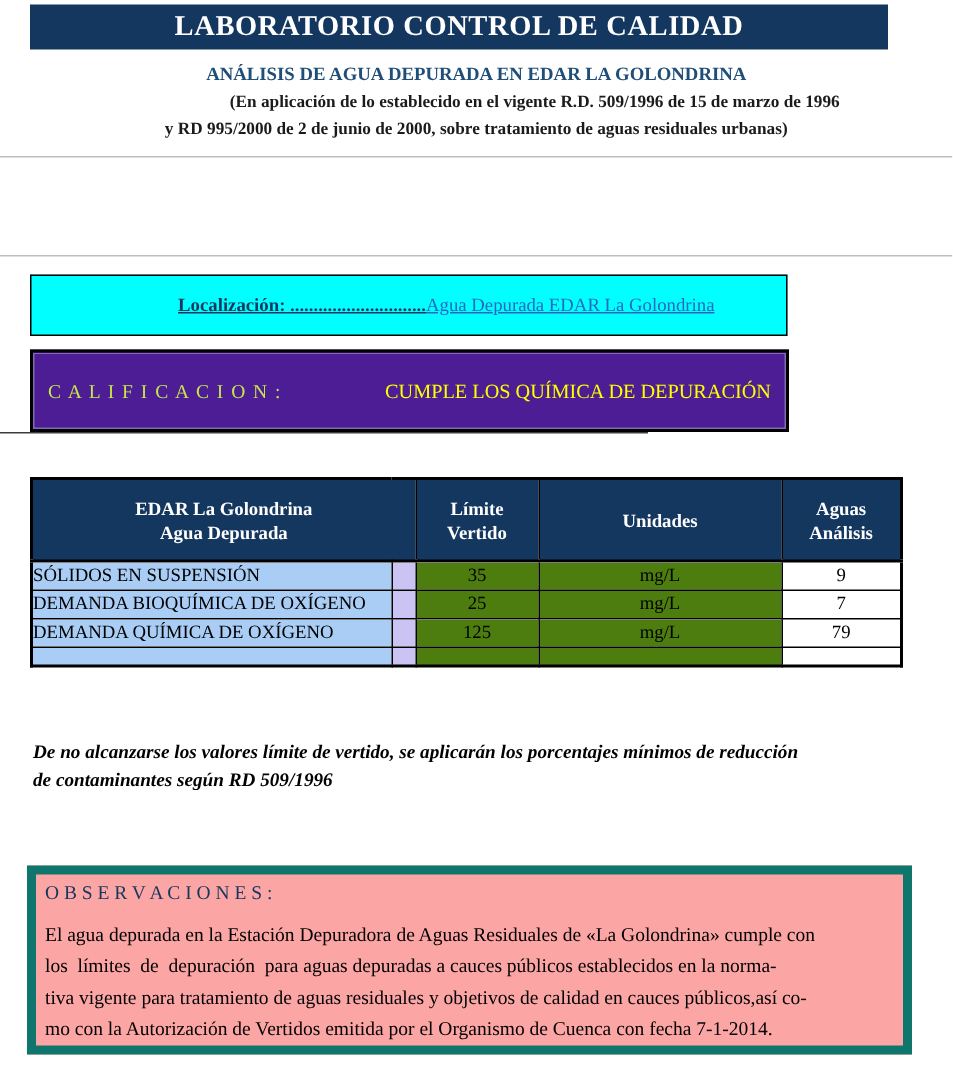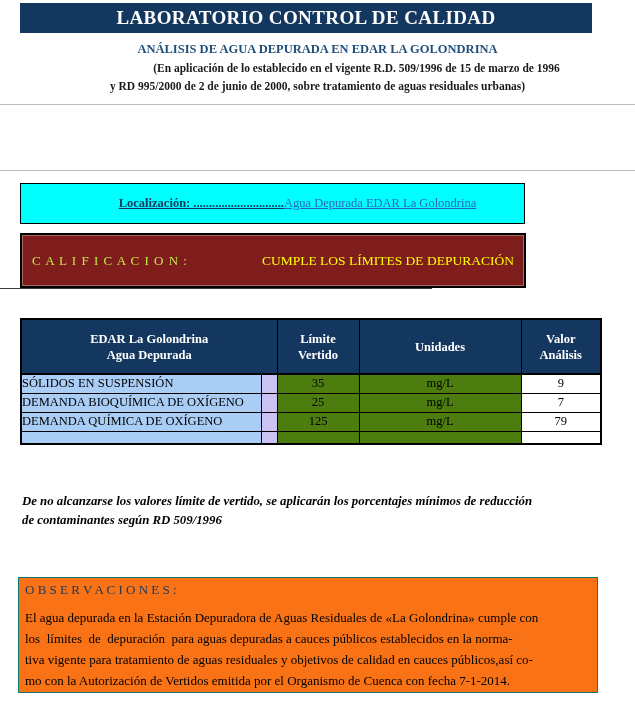--- a/index.html
+++ b/index.html
@@ -31,21 +31,21 @@
   }
   .sample-row { display:flex; height:19px; align-items:center; }
   .sample-label {
     margin-left:5px; width:258px; font-weight:bold; color:#17375E;
     text-decoration:underline; white-space:nowrap; overflow:hidden;text-align:right;
   }
   .sample-value { color:#2767C0; text-decoration:underline; white-space:nowrap; cursor:pointer; }
 
   .qual-box {
     position:absolute; left:20px; top:233px; width:482px; height:51px;
-    background:#7f1d1d; border:2px solid #000000;
+    background:#4c1d95; border:2px solid #000000;
     box-shadow: inset 0 0 0 1px rgba(225,255,225,0.35);
     display:flex; align-items:center; justify-content:space-between; padding:0 10px;
   }
   .qual-label { color:#C8E64A; font-size:13px; letter-spacing:1px; white-space:nowrap; }
   .qual-value { color:#FFFF00; font-size:13.5px; white-space:nowrap; }
 
   table.results {
     position:absolute; left:20px; top:318px; border-collapse:collapse; table-layout:fixed;
     border:2px solid #000000; font-size:12.5px; color:#000000;
   }
@@ -61,21 +61,21 @@
   tr.data-row { height:19px;padding-left:48px; }
   tr.empty-row { height:13px; }
 
   .footnote {
     position:absolute; left:22px; top:492px; width:600px;
     font-weight:bold; font-style:italic; font-size:12.8px; color:#000000; line-height:19px;
   }
 
   .obs-box {
     position:absolute; left:18px; top:577px; width:578px; height:114px;
-    border:1px solid #0f766e; background:#f97316;
+    border:6px solid #0f766e; background:#fca5a5;
   }
   .obs-label { margin:4px 0 0 6px; color:#17375E; font-size:13px; white-space:pre; }
   .obs-body  { margin:9px 2px 0 6px; font-size:13px; line-height:21px; color:#000000; }
   .obs-body .obs-line { white-space:pre; }
 </style>
 </head>
 <body>
 
 <div class="page">
 
@@ -93,21 +93,21 @@
 
   <div class="sample-box">
     <div class="sample-row">
       <span class="sample-label">Localización: .............................</span>
       <span class="sample-value">Agua Depurada EDAR La Golondrina</span>
     </div>
   </div>
 
   <div class="qual-box">
     <span class="qual-label">C A L I F I C A C I O N :</span>
-    <span class="qual-value">CUMPLE LOS LÍMITES DE DEPURACIÓN</span>
+    <span class="qual-value">CUMPLE LOS QUÍMICA DE DEPURACIÓN</span>
   </div>
 
   <table class="results">
     <colgroup>
       <col style="width:240px">
         <col style="width:16px">
         <col style="width:82px">
         <col style="width:162px">
         <col style="width:80px">
     </colgroup>
@@ -118,21 +118,21 @@
           <span>Agua Depurada</span>
         </th>
         <th>
           <span>Límite</span><br>
           <span>Vertido</span>
         </th>
         <th>
           <span>Unidades</span>
         </th>
         <th>
-          <span>Valor</span><br>
+          <span>Aguas</span><br>
           <span>Análisis</span>
         </th>
       </tr>
     </thead>
     <tbody>
       <tr class="data-row">
         <td class="param">SÓLIDOS EN SUSPENSIÓN</td>
         <td class="lav"></td>
         <td class="num">35</td>
         <td class="unit">mg/L</td>

